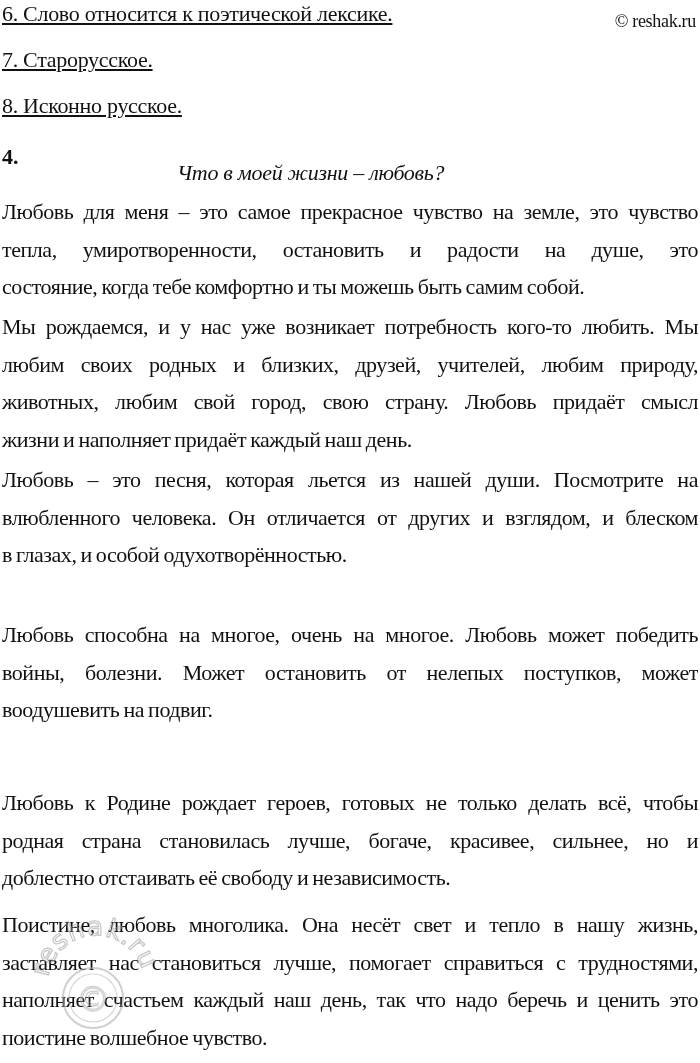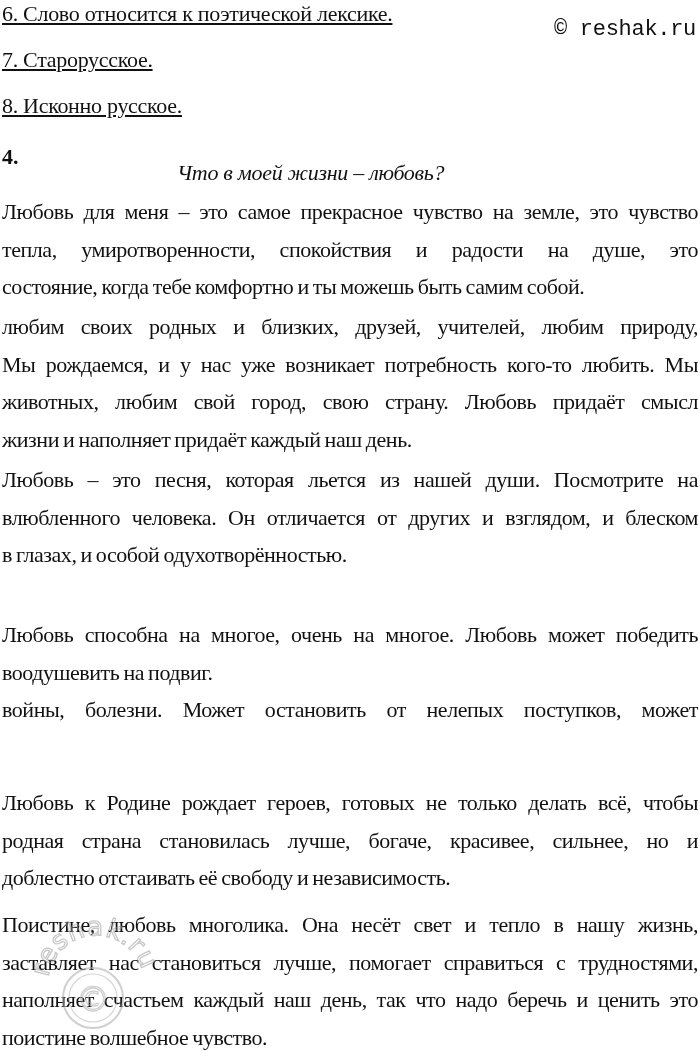--- a/index.html
+++ b/index.html
@@ -8,22 +8,22 @@
     font-family: "Liberation Serif", serif;
     color: #111111;
   }
   .line {
     position: absolute; left: 2px; right: 0;
     font-size: 22px; line-height: 28px; white-space: nowrap;
     letter-spacing: -0.3px;
     text-decoration: underline;
   }
   .copyright {
-    position: absolute; right: 4px; top: 16px;
-    font-size: 22px; line-height: 28px; letter-spacing: -0.3px; font-family: Liberation Mono, monospace;
+    position: absolute; right: 4px; top: 7px;
+    font-size: 18px; line-height: 28px; letter-spacing: -0.3px;
   }
   .heading-num {
     position: absolute; left: 2px; top: 143px;
     font-size: 22px; line-height: 28px; font-weight: bold;
   }
   .heading-title {
     position: absolute; left: 177px; top: 143px;
     font-size: 22px; line-height: 28px; font-style: italic;
     letter-spacing: -0.3px;
     margin-top: 16px;
@@ -51,41 +51,41 @@
 
   <div class="line" style="top:0px;">6. Слово относится к поэтической лексике.</div>
   <div class="line" style="top:46px;">7. Старорусское.</div>
   <div class="line" style="top:92px;">8. Исконно русское.</div>
 
   <div class="heading-num">4.</div>
   <div class="heading-title">Что в моей жизни – любовь?</div>
 
   <div class="para" style="top:193px;">
     <span class="ln j">Любовь для меня – это самое прекрасное чувство на земле, это чувство</span>
-    <span class="ln j">тепла, умиротворенности, спокойствия и радости на душе, это</span>
+    <span class="ln j">тепла, умиротворенности, остановить и радости на душе, это</span>
     <span class="ln">состояние, когда тебе комфортно и ты можешь быть самим собой.</span>
   </div>
 
   <div class="para" style="top:308px;">
+    <span class="ln j">Мы рождаемся, и у нас уже возникает потребность кого-то любить. Мы</span>
     <span class="ln j">любим своих родных и близких, друзей, учителей, любим природу,</span>
-    <span class="ln j">Мы рождаемся, и у нас уже возникает потребность кого-то любить. Мы</span>
     <span class="ln j">животных, любим свой город, свою страну. Любовь придаёт смысл</span>
     <span class="ln">жизни и наполняет придаёт каждый наш день.</span>
   </div>
 
   <div class="para" style="top:461px;">
     <span class="ln j">Любовь – это песня, которая льется из нашей души. Посмотрите на</span>
     <span class="ln j">влюбленного человека. Он отличается от других и взглядом, и блеском</span>
     <span class="ln">в глазах, и особой одухотворённостью.</span>
   </div>
 
   <div class="para" style="top:616px;">
     <span class="ln j">Любовь способна на многое, очень на многое. Любовь может победить</span>
+    <span class="ln j">войны, болезни. Может остановить от нелепых поступков, может</span>
     <span class="ln">воодушевить на подвиг.</span>
-    <span class="ln j">войны, болезни. Может остановить от нелепых поступков, может</span>
   </div>
 
   <div class="para" style="top:784px;">
     <span class="ln j">Любовь к Родине рождает героев, готовых не только делать всё, чтобы</span>
     <span class="ln j">родная страна становилась лучше, богаче, красивее, сильнее, но и</span>
     <span class="ln">доблестно отстаивать её свободу и независимость.</span>
   </div>
 
   <div class="para" style="top:906px;">
     <span class="ln j">Поистине, любовь многолика. Она несёт свет и тепло в нашу жизнь,</span>

